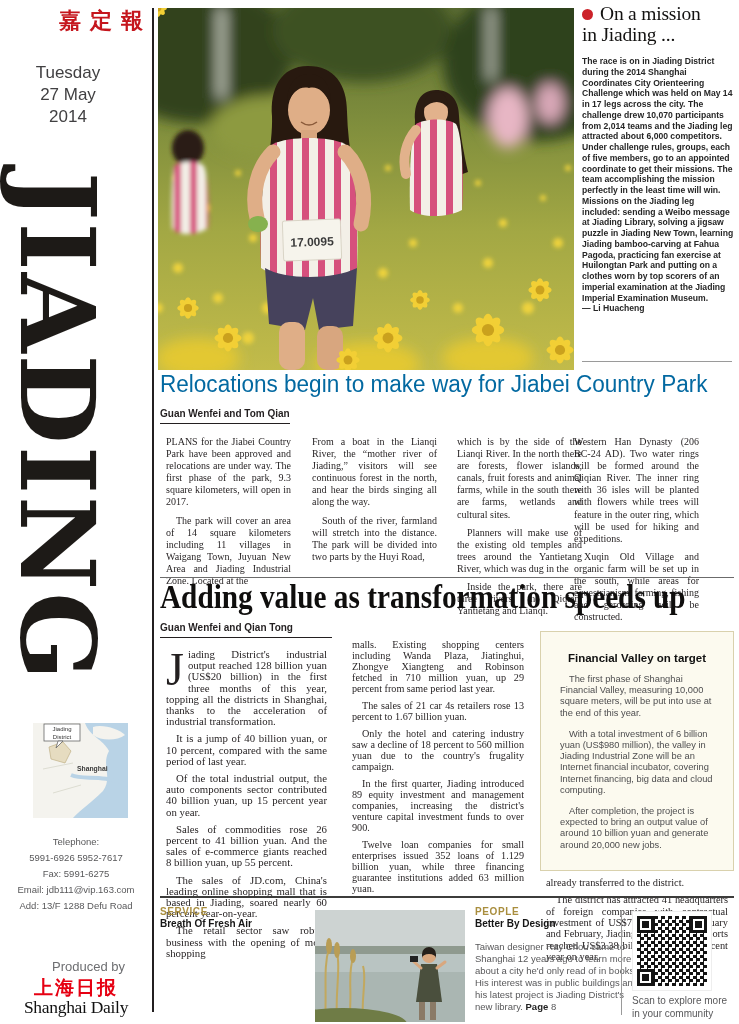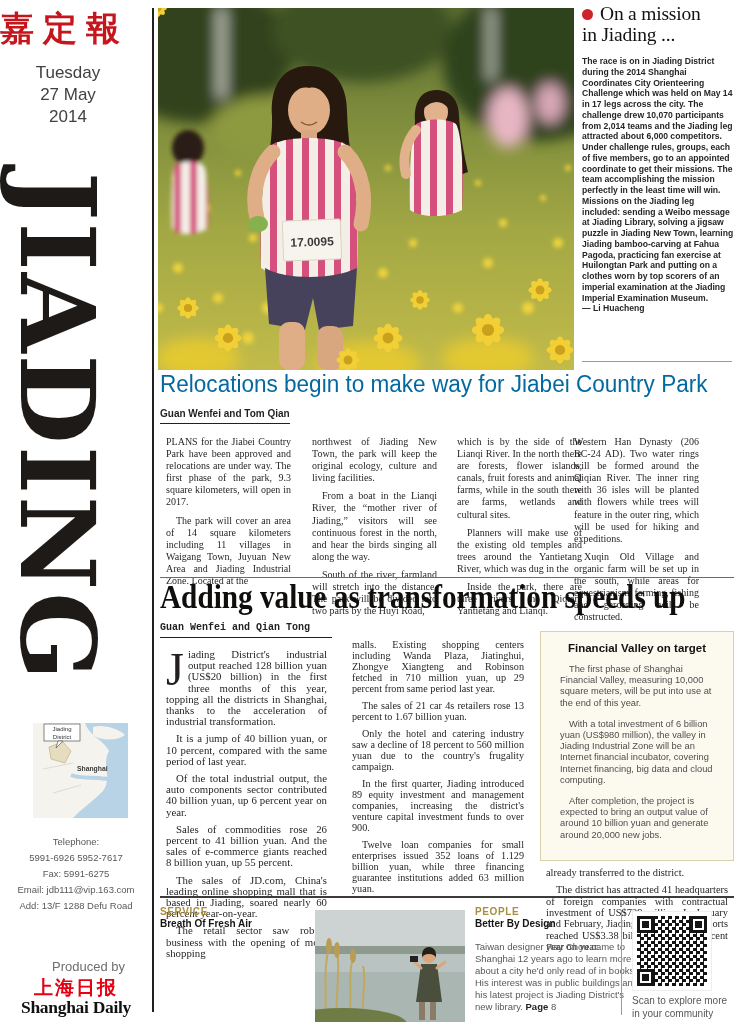--- a/index.html
+++ b/index.html
@@ -1,39 +1,39 @@
 <!DOCTYPE html>
 <html><head>
 <meta charset="utf-8">
 <title>Jiading — Shanghai Daily</title>
 <style>
   html,body { margin:0; padding:0; background:#e8e8e8; }
   .page { position:relative; width:739px; height:1024px; background:#ffffff; overflow:hidden;
           font-family:"Liberation Sans", sans-serif; color:#231f20; margin:0 auto; }
 
   
-  .logo-cn { position:absolute; left:0; top:6px; width:152px; text-align:left;
-             font-size:34px; font-weight:bold; color:#c5161d; letter-spacing:9px;
+  .logo-cn { position:absolute; left:0; top:6px; width:152px; text-align:right;
+             font-size:22px; font-weight:bold; color:#c5161d; letter-spacing:9px;
              font-family:"DejaVu Sans", sans-serif; }
   .date-block { position:absolute; left:0; top:62px; width:136px; text-align:center;
                 font-size:17px; line-height:22px; color:#414042; }
   .vtitle-wrap { position:absolute; left:-258px; top:369px; width:630px; height:116px;
                  transform:rotate(90deg); text-align:center; }
   .vtitle { font-family:"DejaVu Serif","Liberation Serif",serif; font-weight:bold;
             font-size:103px; line-height:116px; letter-spacing:2px; color:#1d1a17; white-space:nowrap; }
   .map-box { position:absolute; left:33px; top:723px; width:95px; height:95px; }
   .contact { position:absolute; left:0; top:834px; width:152px; text-align:center;
              font-size:9.5px; line-height:16px; color:#58585a; }
   .produced { position:absolute; left:0; top:959px; width:125px; text-align:right;
               font-size:13px; color:#6d6e71; }
   .pub-cn { position:absolute; left:0; top:975px; width:152px; text-align:center;
             font-size:19px; font-weight:bold; color:#e60012; letter-spacing:2px;
             font-family:"DejaVu Sans", sans-serif; }
   .pub-en { position:absolute; left:0; top:997px; width:152px; text-align:center;
-            font-size:17.5px; font-weight:bold; font-family:"Liberation Serif",serif;
+            font-size:17.5px; font-weight:normal; font-family:"Liberation Serif",serif;
             color:#111; letter-spacing:-0.3px; }
   .vrule { position:absolute; left:152px; top:8px; width:2px; height:1004px; background:#231f20; }
 
   
   .hero { position:absolute; left:158px; top:8px; width:416px; height:362px; overflow:hidden; }
 
   
   .mission { position:absolute; left:582px; top:3px; width:152px; }
   .m-title { font-family:"Liberation Serif",serif; font-size:19.5px; line-height:21px;
              color:#131211; letter-spacing:-0.2px; }
@@ -54,28 +54,28 @@
   .news p { margin:6px; }
   .news p + p { text-indent:10px; }
   .a1-col { position:absolute; top:430px; width:137px; font-size:10px; line-height:12.1px; }
   .c1 { left:160px; } .c2 { left:306px; } .c3 { left:451px; } .c4 { left:568px; }
   .rule-mid { position:absolute; left:160px; top:577px; width:574px; height:1px; background:#6b6b6b; }
 
   
   .a2-headline { position:absolute; left:160px; top:578px; white-space:nowrap;
                  font-family:"Liberation Serif",serif; font-weight:bold; font-size:34px; color:#0f0e0d; }
   .a2-headline span { display:inline-block; transform:scaleX(0.86); transform-origin:0 50%; }
-  .a2-byline { position:absolute; left:160px; top:622px; width:172px;font-family:Liberation Mono, monospace; }
+  .a2-byline { position:absolute; left:160px; top:622px; width:172px; }
   .a2-col1 { position:absolute; left:160px; top:643px; width:173px; font-size:10.8px; line-height:11.2px; }
   .a2-col2 { position:absolute; left:346px; top:633px; width:184px; font-size:10.2px; line-height:11px; }
   .a2-col3 { position:absolute; left:540px; top:631px; width:194px; }
   .dropcap { float:left; font-family:"Liberation Serif",serif; font-size:46px; line-height:37px;
              padding:2px 4px 0 0; color:#231f20; }
   .fin-box { border:1px solid #d9d1ad; background:#fcfaef; padding:8px 9px 9px; }
-  .fin-title { text-align:center; font-size:11.5px; font-weight:bold; color:#111; margin:2px 0 6px; }
+  .fin-title { text-align:center; font-size:11.5px; font-weight:bold; color:#111; margin:12px 0 6px; }
   .fin-box p { font-size:9.3px; line-height:11.2px; color:#4d4d4f; text-indent:9px;
                margin:10px; text-align:left; }
   .a2-after { margin-top:6px; font-size:10.4px; line-height:11.4px; }
   .rule-bottom { position:absolute; left:160px; top:896px; width:574px; height:2px; background:#3c3c3b; }
 
   
   .sec-label { position:absolute; font-size:10px; font-weight:bold; color:#a98e3e; letter-spacing:0.6px; }
   .sec-title { position:absolute; font-size:10px; font-weight:bold; color:#161616; }
   .sec-body { position:absolute; font-size:9.5px; line-height:12px; color:#58585a; }
   .sec-body b { color:#232323; }
@@ -270,21 +270,20 @@
   <div class="a1-headline">
     <span>Relocations begin to make way for Jiabei Country Park</span>
   </div>
   <div class="byline a1-byline">Guan Wenfei and Tom Qian</div>
 
   <div class="news a1-col c1">
     <p>PLANS for the Jiabei Country Park have been approved and relocations are under way. The first phase of the park, 9.3 square kilometers, will open in 2017.</p>
     <p>The park will cover an area of 14 square kilometers including 11 villages in Waigang Town, Juyuan New Area and Jiading Industrial Zone. Located at the</p>
   </div>
   <div class="news a1-col c2">
-    <p>northwest of Jiading New Town, the park will keep the original ecology, culture and living facilities.</p>
     <p>From a boat in the Lianqi River, the “mother river of Jiading,” visitors will see continuous forest in the north, and hear the birds singing all along the way.</p>
     <p>South of the river, farmland will stretch into the distance. The park will be divided into two parts by the Huyi Road,</p>
   </div>
   <div class="news a1-col c3">
     <p>which is by the side of the Lianqi River. In the north there are forests, flower islands, canals, fruit forests and animal farms, while in the south there are farms, wetlands and cultural sites.</p>
     <p>Planners will make use of the existing old temples and trees around the Yantietang River, which was dug in the</p>
     <p>Inside the park, there are three rivers, the Qiqian, Yantietang and Lianqi.</p>
   </div>
   <div class="news a1-col c4">
     <p>Western Han Dynasty (206 BC-24 AD). Two water rings will be formed around the Qiqian River. The inner ring with 36 isles will be planted with flowers while trees will feature in the outer ring, which will be used for hiking and expeditions.</p>
@@ -294,21 +293,21 @@
   <div class="rule-mid"></div>
 
   <div class="a2-headline">
     <span>Adding value as transformation speeds up</span>
   </div>
   <div class="byline a2-byline">Guan Wenfei and Qian Tong</div>
 
   <div class="news a2-col1">
     <p><span class="dropcap">J</span><span>iading District's industrial output reached 128 billion yuan (US$20 billion) in the first three months of this year, topping all the districts in Shanghai, thanks to the acceleration of industrial transformation.</span></p>
     <p>It is a jump of 40 billion yuan, or 10 percent, compared with the same period of last year.</p>
-    <p>Of the total industrial output, the auto components sector contributed 40 billion yuan, up 6 percent year on year.</p>
+    <p>Of the total industrial output, the auto components sector contributed 40 billion yuan, up 15 percent year on year.</p>
     <p>Sales of commodities rose 26 percent to 41 billion yuan. And the sales of e-commerce giants reached 8 billion yuan, up 55 percent.</p>
     <p>The sales of JD.com, China's leading online shopping mall that is based in Jiading, soared nearly 60 percent year-on-year.</p>
     <p>The retail sector saw robust business with the opening of more shopping</p>
   </div>
   <div class="news a2-col2">
     <p>malls. Existing shopping centers including Wanda Plaza, Jiatinghui, Zhongye Xiangteng and Robinson fetched in 710 million yuan, up 29 percent from same period last year.</p>
     <p>The sales of 21 car 4s retailers rose 13 percent to 1.67 billion yuan.</p>
     <p>Only the hotel and catering industry saw a decline of 18 percent to 560 million yuan due to the country's frugality campaign.</p>
     <p>In the first quarter, Jiading introduced 89 equity investment and management companies, increasing the district's venture capital investment funds to over 900.</p>
     <p>Twelve loan companies for small enterprises issued 352 loans of 1.129 billion yuan, while three financing guarantee institutions added 63 million yuan.</p>

